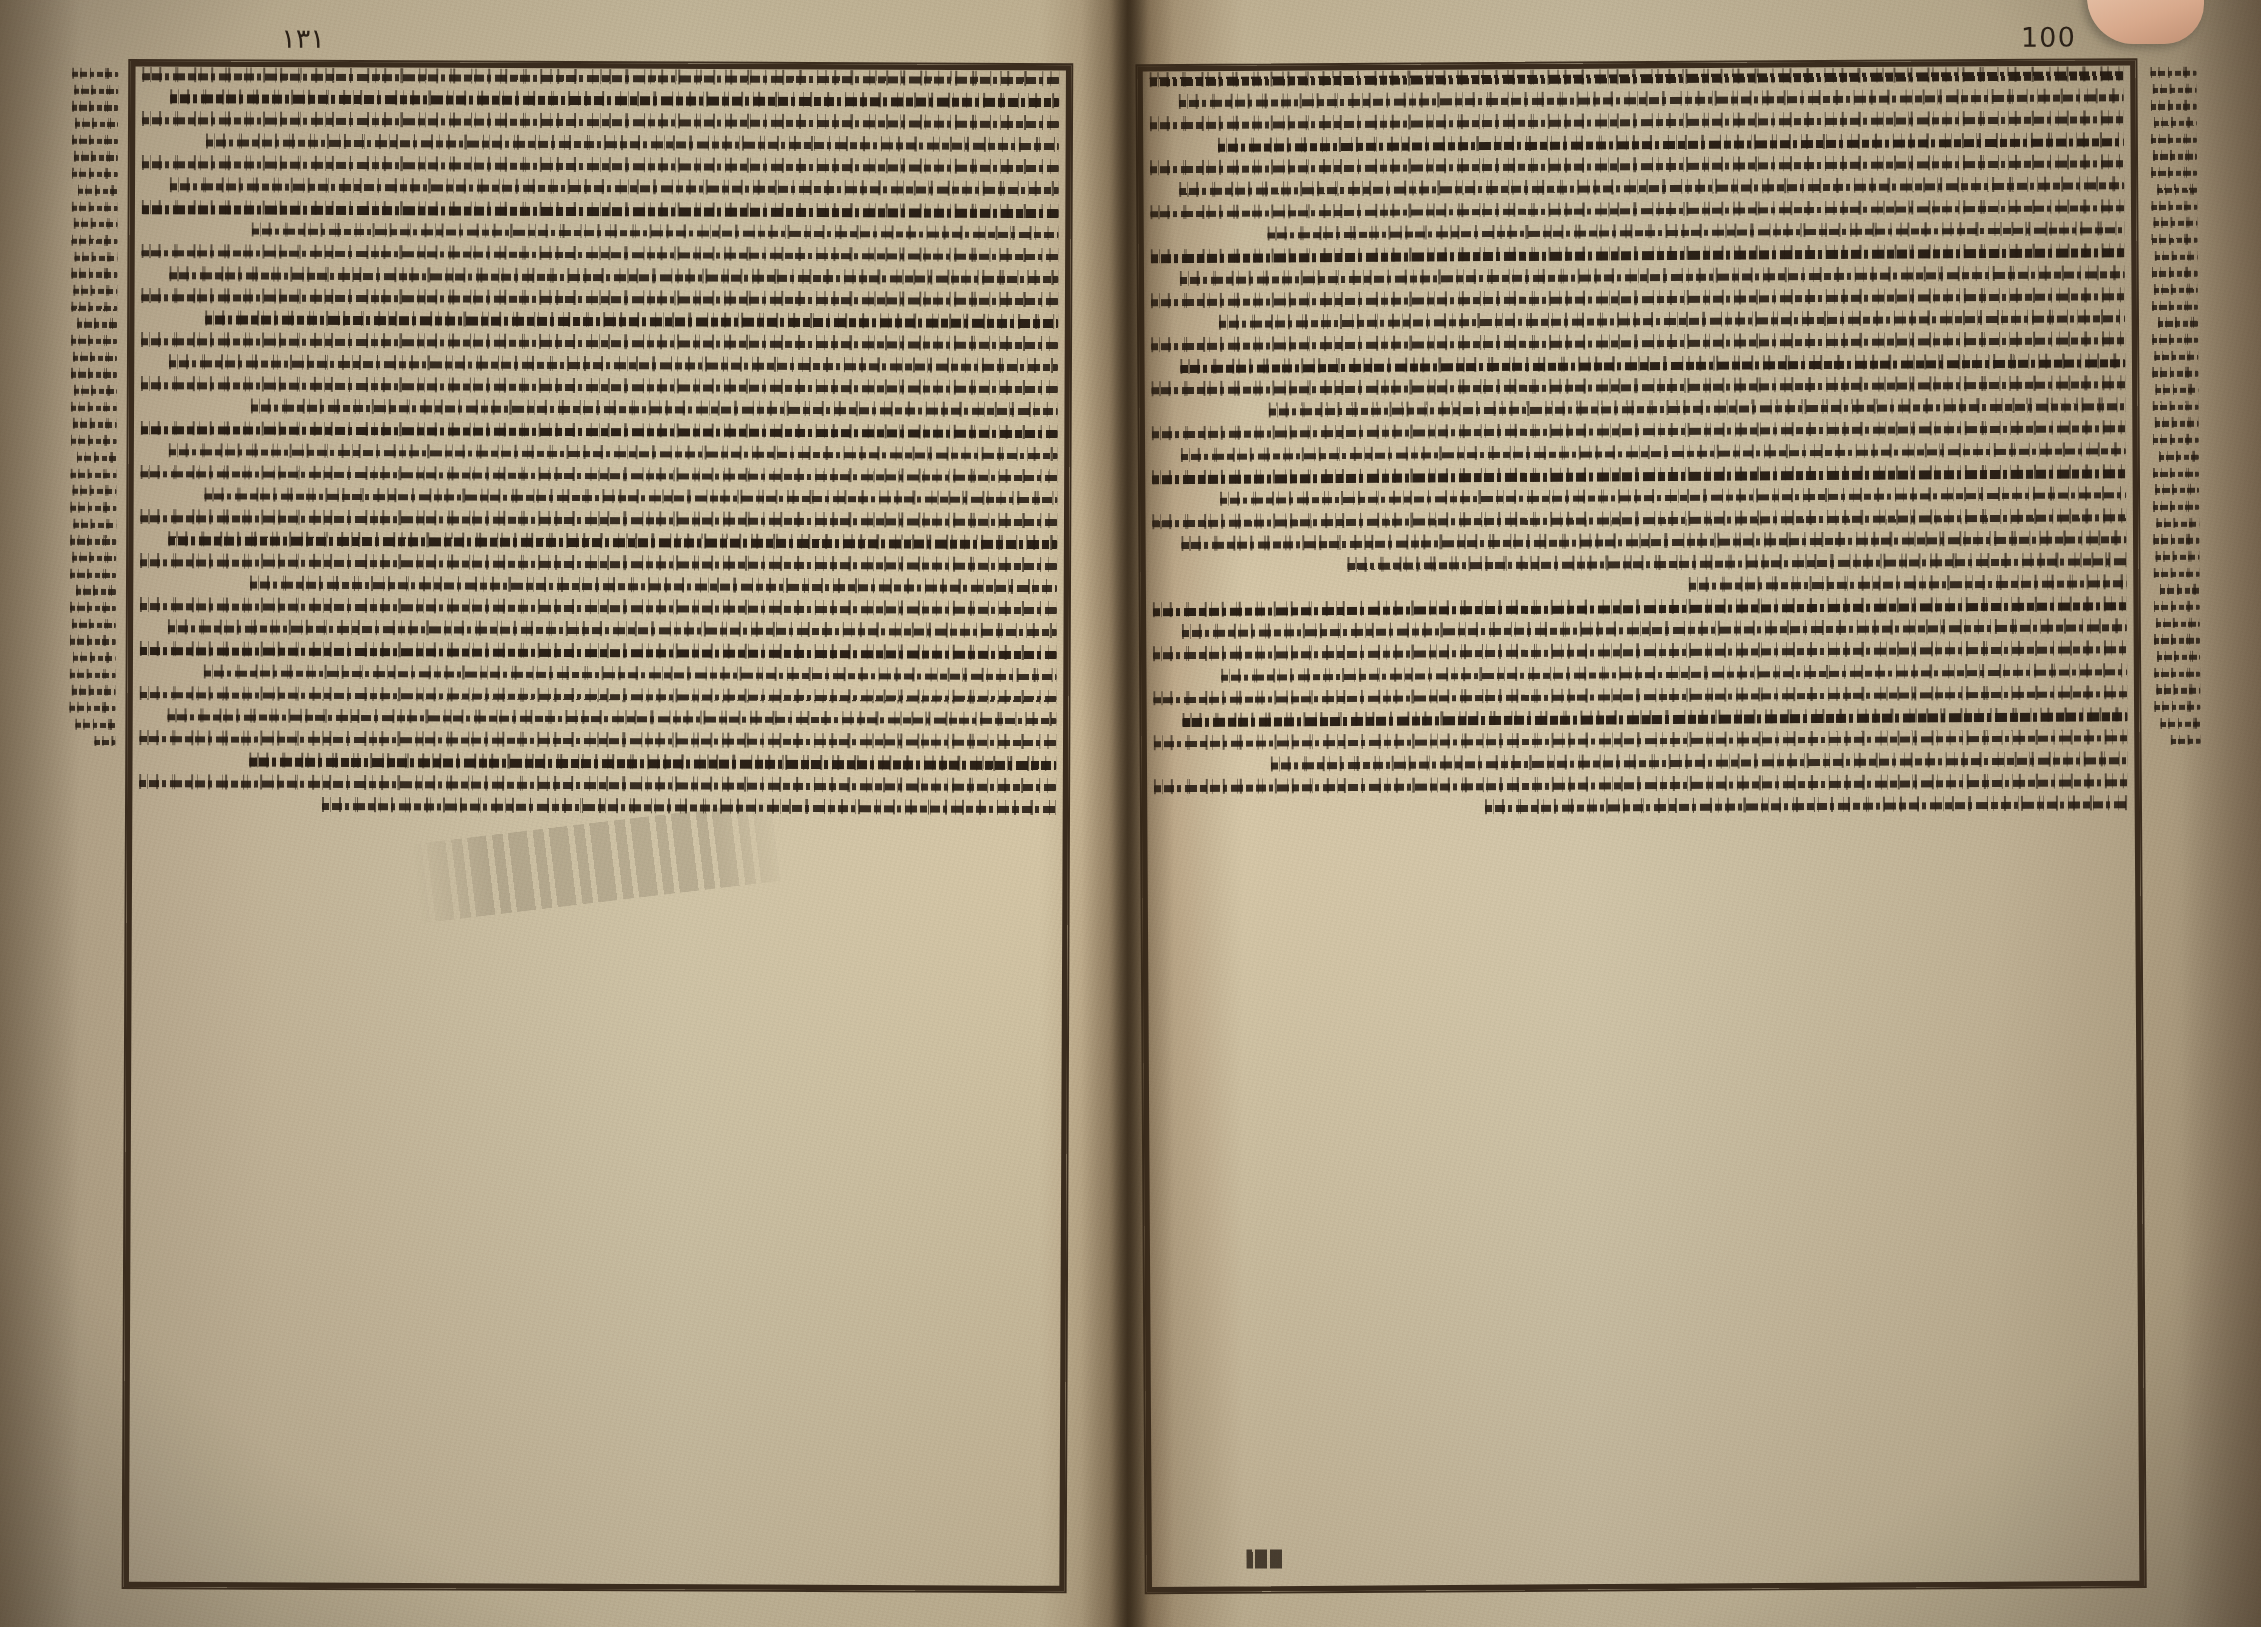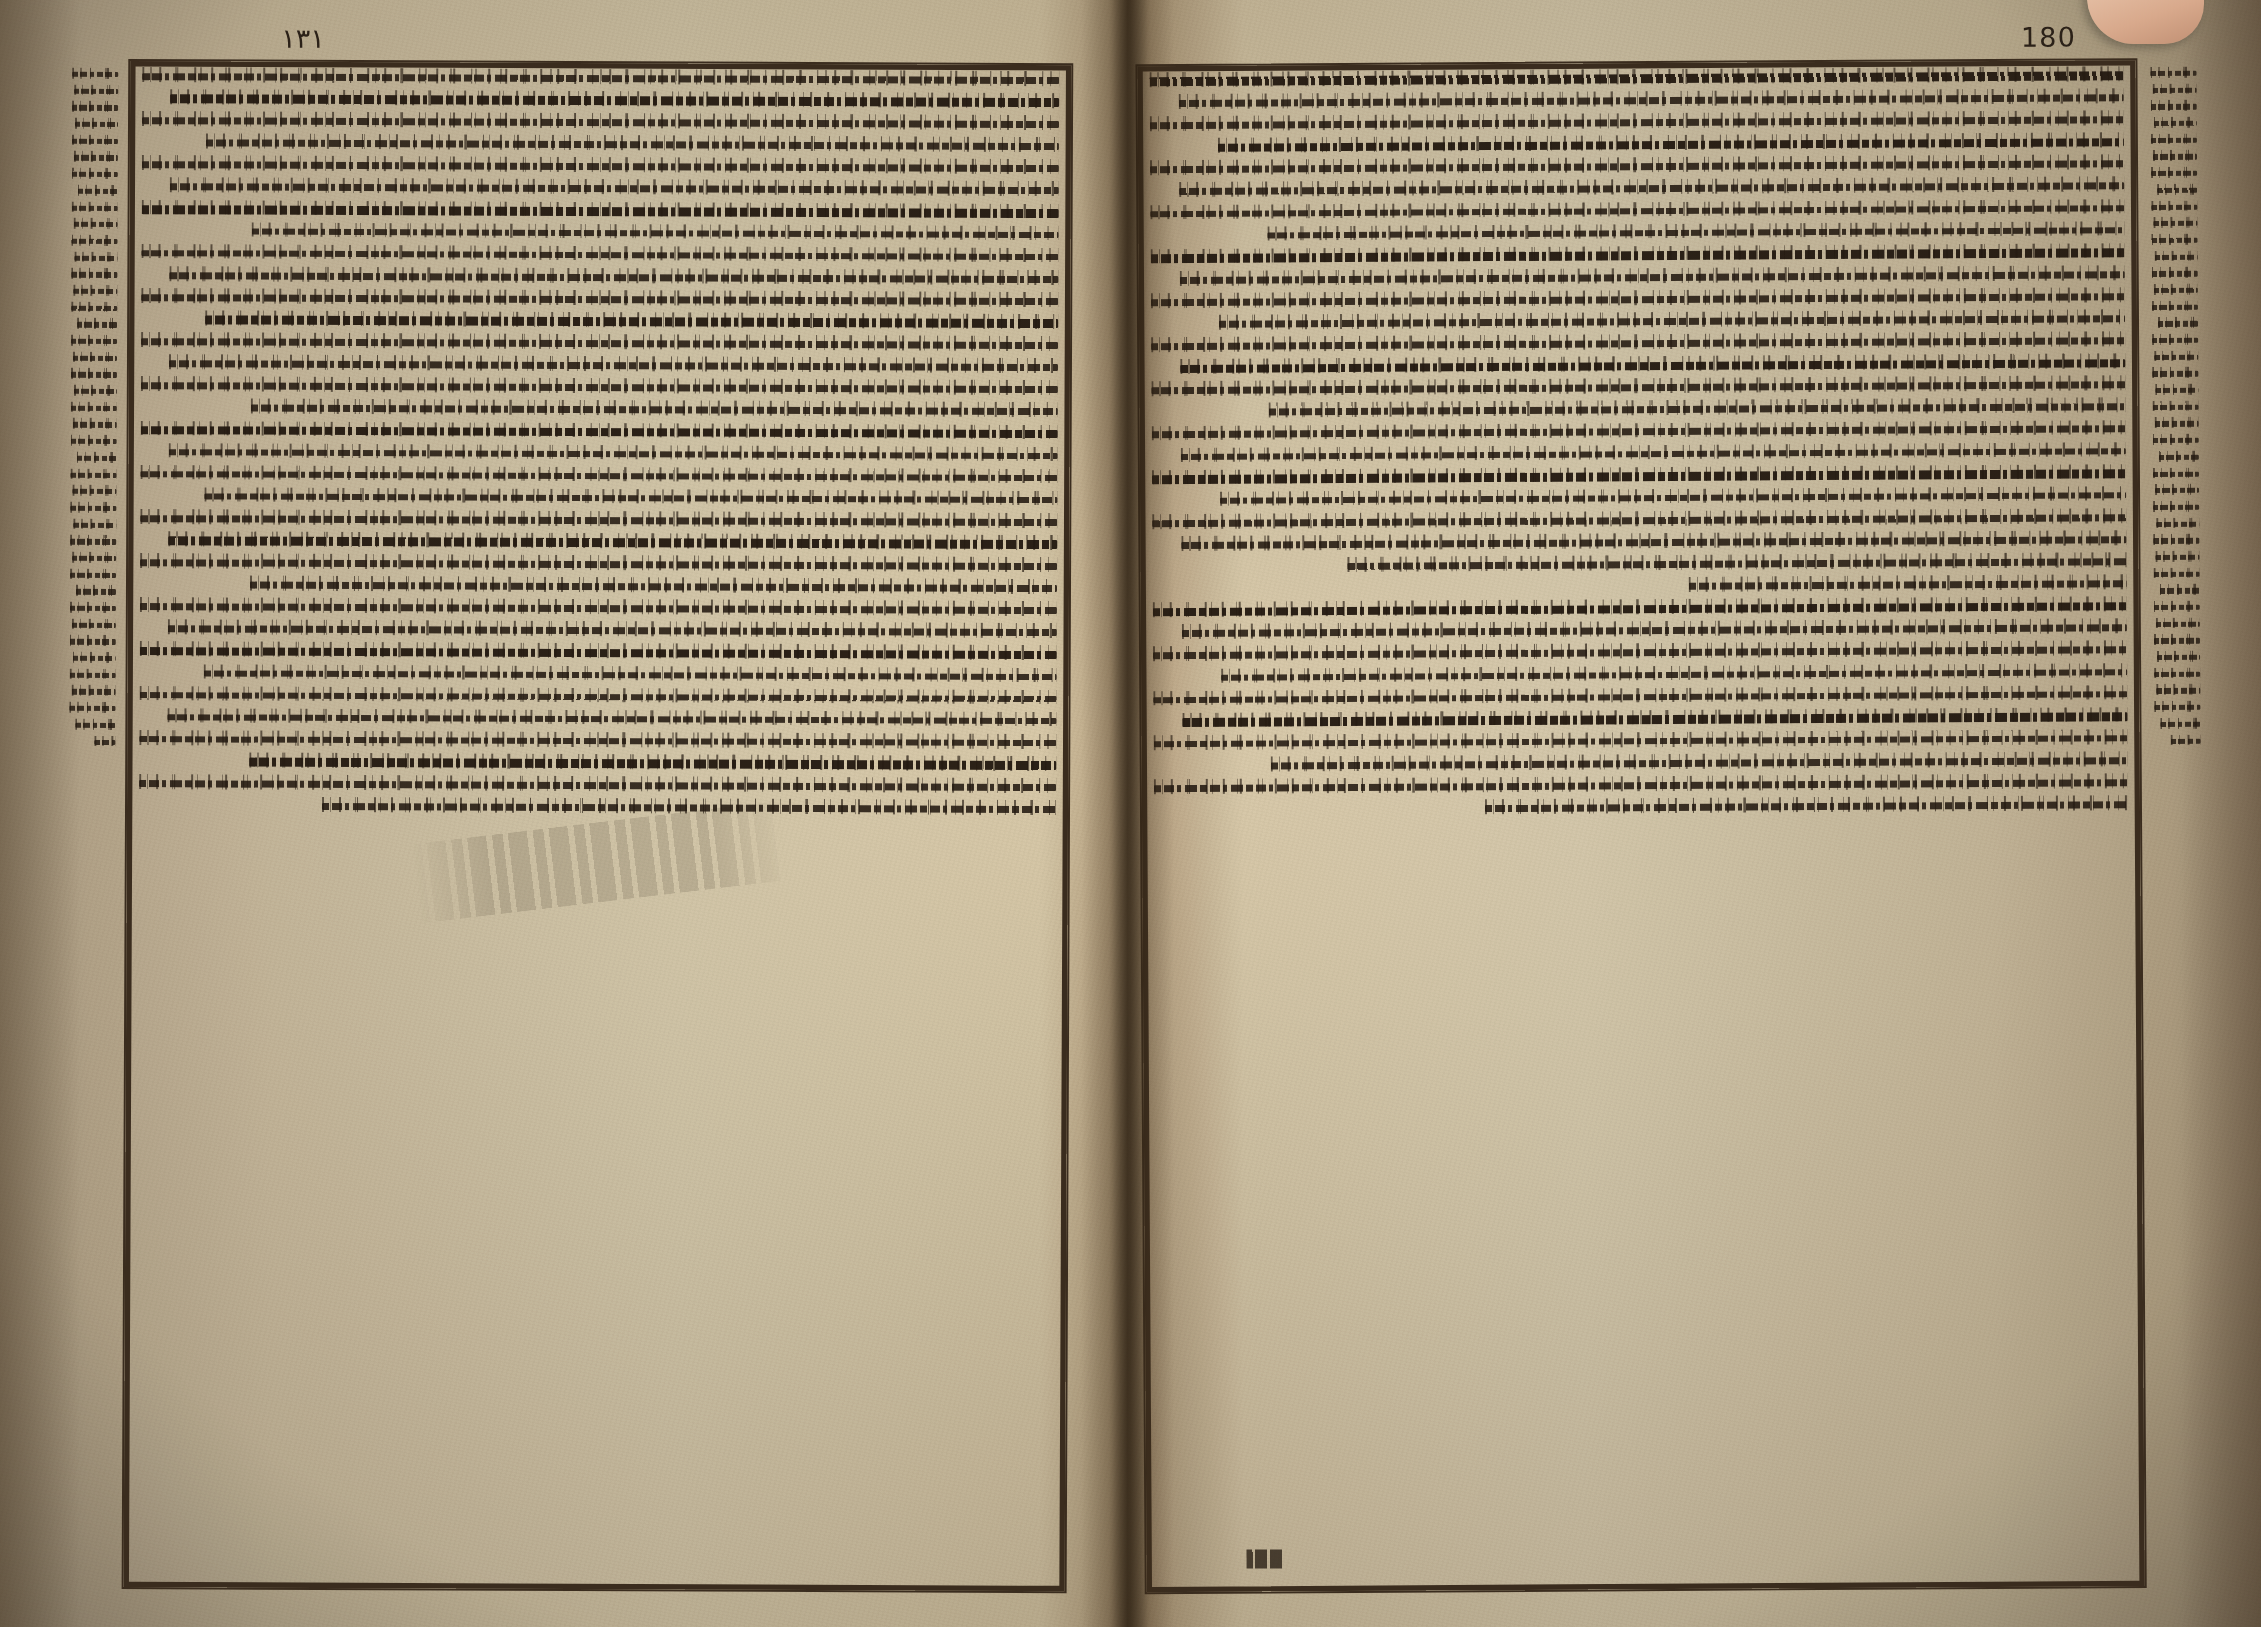--- a/index.html
+++ b/index.html
@@ -239,21 +239,21 @@
 <body>
 
 <div class="book">
 
   <div class="grain"></div>
   <div class="edge l"></div>
   <div class="edge r"></div>
 
   <div class="page page-right">
 
-    <div class="folio folio-right">180</div>
+    <div class="folio folio-right">100</div>
 
     <div class="frame">
       <div class="col" style="inset:0;">
         <div class="lines">
           <div class="ln w100 bold"></div>
           <div class="ln w97"></div>
           <div class="ln w100"></div>
           <div class="ln w93 bold"></div>
           <div class="ln w100"></div>
           <div class="ln w97"></div>

